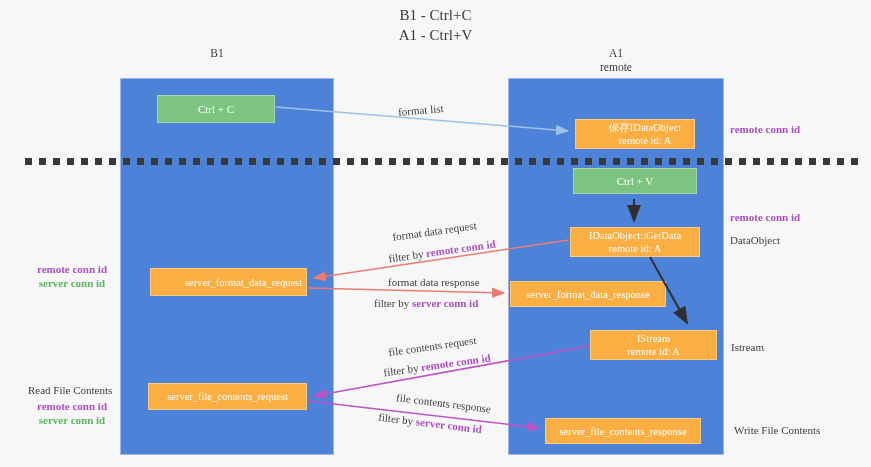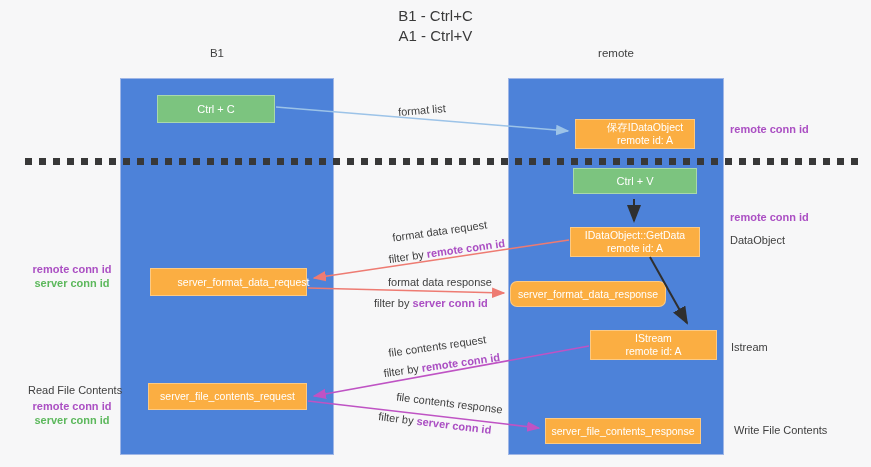--- a/index.html
+++ b/index.html
@@ -1,19 +1,19 @@
 <!DOCTYPE html>
 <html><head>
 <meta charset="utf-8">
 <style>
   html,body{margin:0;padding:0;background:#f7f7f8;}
   #stage{
     position:relative;width:871px;height:467px;overflow:hidden;
     background:#f7f7f8;
-    font-family:Liberation Sans, sans-serif;
+    font-family:Liberation Serif, serif;
     color:#3f3f3f;
   }
   .title{position:absolute;left:0;width:871px;text-align:center;font-size:15px;color:#3a3a3a;}
   .lane-header{position:absolute;text-align:center;font-size:11.5px;line-height:14px;color:#404040;}
   .lane{position:absolute;background:#4d82d9;border:1px solid #9fb6e6;box-sizing:border-box;}
   .dashline{
     position:absolute;left:25px;top:158px;width:838px;height:7px;z-index:3;
     background:repeating-linear-gradient(90deg,#383838 0 7px,transparent 7px 14px);
   }
   .box{
@@ -40,20 +40,21 @@
 
 <div id="stage">
 
   <div class="title" style="top:7px;">B1 - Ctrl+C</div>
   <div class="title" style="top:27px;">A1 - Ctrl+V</div>
 
   <div class="lane-header" style="left:110px;top:46px;width:214px;">
     <div>B1</div>
   </div>
   <div class="lane-header" style="left:508px;top:46px;width:216px;">
+    <div>A1</div>
     <div>remote</div>
   </div>
 
   <div class="lane" style="left:120px;top:78px;width:214px;height:377px;"></div>
   <div class="lane" style="left:508px;top:78px;width:216px;height:377px;"></div>
 
   <div class="dashline"></div>
 
   <div class="box green" style="left:157px;top:95px;width:118px;height:28px;">
     <div>Ctrl + C</div>
@@ -70,21 +71,21 @@
 
   <div class="box orange" style="left:570px;top:227px;width:130px;height:30px;">
     <div>IDataObject::GetData</div>
     <div>remote id: A</div>
   </div>
 
   <div class="box orange" style="left:150px;top:268px;width:157px;height:28px;padding-left:30px;">
     <div>server_format_data_request</div>
   </div>
 
-  <div class="box orange" style="left:510px;top:281px;width:156px;height:26px;border-radius:7px;">
+  <div class="box orange" style="left:510px;top:281px;width:156px;height:26px;">
     <div>server_format_data_response</div>
   </div>
 
   <div class="box orange" style="left:590px;top:330px;width:127px;height:30px;">
     <div>IStream</div>
     <div>remote id: A</div>
   </div>
 
   <div class="box orange" style="left:148px;top:383px;width:159px;height:27px;">
     <div>server_file_contents_request</div>

